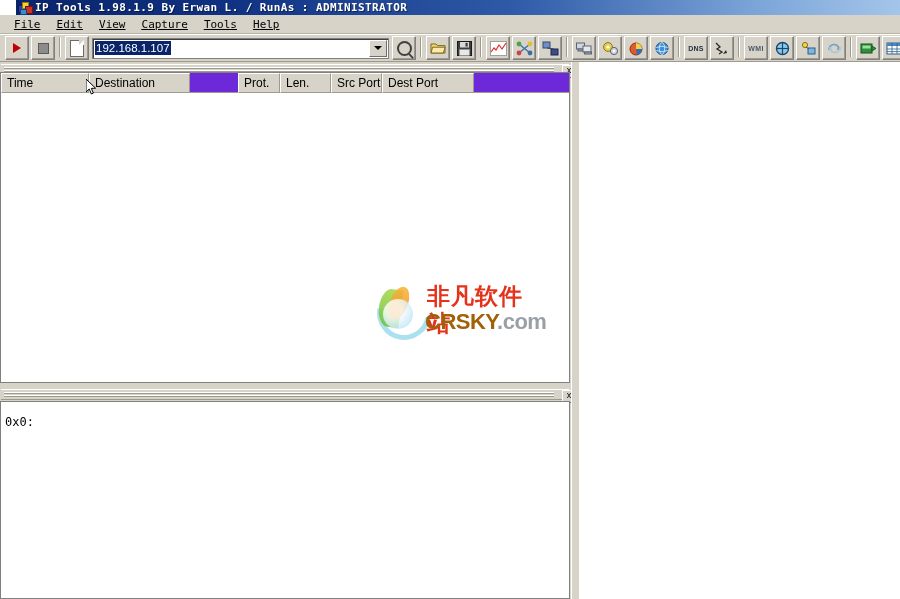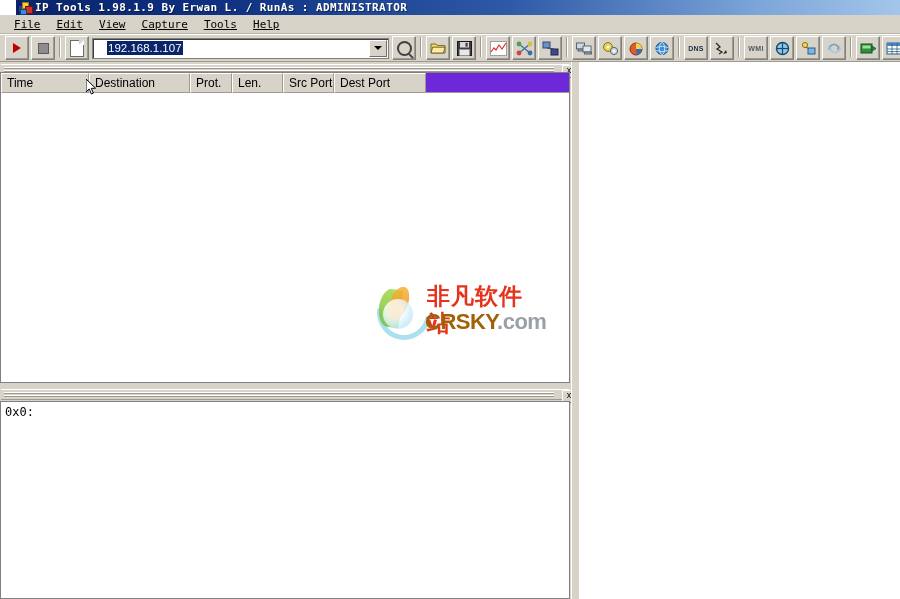--- a/index.html
+++ b/index.html
@@ -63,21 +63,21 @@
 
   
   .combo{
     width:295px;height:19px;margin-left:2px;margin-right:2px;background:#ffffff;
     border:1px solid #7f7f7f;box-shadow:inset 1px 1px 0 #404040;
     display:flex;align-items:center;position:relative;flex:0 0 auto;
   }
   .combo-val{
     background:#0a246a;color:#ffffff;font-size:11.5px;
     font-family:"Liberation Sans",sans-serif;
-    padding:0 1px;margin-left:14px;line-height:14px;white-space:nowrap;
+    padding:0 1px;margin-left:2px;line-height:14px;white-space:nowrap;
   }
   .combo-arrow{
     position:absolute;right:1px;top:1px;width:16px;height:15px;
     background:#d7d3c8;border-top:1px solid #ffffff;border-left:1px solid #ffffff;
     border-right:1px solid #6f6f6f;border-bottom:1px solid #6f6f6f;
     display:flex;align-items:center;justify-content:center;
   }
   .combo-arrow:after{content:"";width:0;height:0;border-left:4px solid transparent;
     border-right:4px solid transparent;border-top:4px solid #000;}
   .tri-red{width:0;height:0;border-top:5px solid transparent;border-bottom:5px solid transparent;border-left:8px solid #c00000;}
@@ -126,21 +126,21 @@
     font-family:"Liberation Sans",sans-serif;white-space:nowrap;overflow:hidden;
     cursor:default;
   }
   .list-body{position:absolute;left:0;top:20px;right:0;bottom:0;background:#ffffff;}
 
   .hex-pane{
     position:absolute;left:0;top:339px;width:570px;height:198px;
     background:#ffffff;border:1px solid #808080;box-sizing:border-box;
   }
   .hex-text{
-    padding:4px 0 0 4px;font-family:"DejaVu Sans Mono","Liberation Mono",monospace;
+    padding:14px 0 0 4px;font-family:"DejaVu Sans Mono","Liberation Mono",monospace;
     font-size:12px;color:#000;line-height:13px;
   }
 
   .vsplit{
     position:absolute;left:571px;top:62px;width:8px;height:537px;background:#d7d3c8;
     border-left:1px solid #ffffff;border-right:1px solid #9e9a8e;
   }
   .right-area{position:absolute;left:579px;top:62px;width:321px;height:537px;background:#ffffff;}
 
   
@@ -373,21 +373,21 @@
           <i></i>
           <i></i>
         </div>
     </div>
     <div class="pane-close" style="left:562px;top:3px;">x</div>
 
     <div class="list-pane">
       <div class="col-head">
         <div class="col" style="width:88px;">Time</div>
         <div class="col" style="width:101px;">Destination</div>
-        <div class="col" style="width:42px;">Prot.</div>
+        <div class="col" style="width:42px;margin-left:48px;">Prot.</div>
         <div class="col" style="width:51px;">Len.</div>
         <div class="col" style="width:51px;">Src Port</div>
         <div class="col" style="width:92px;">Dest Port</div>
       </div>
       <div class="list-body"></div>
     </div>
 
     <div class="pane-grip" style="top:327px;">
       <div class="grip-lines">
           <i></i>

